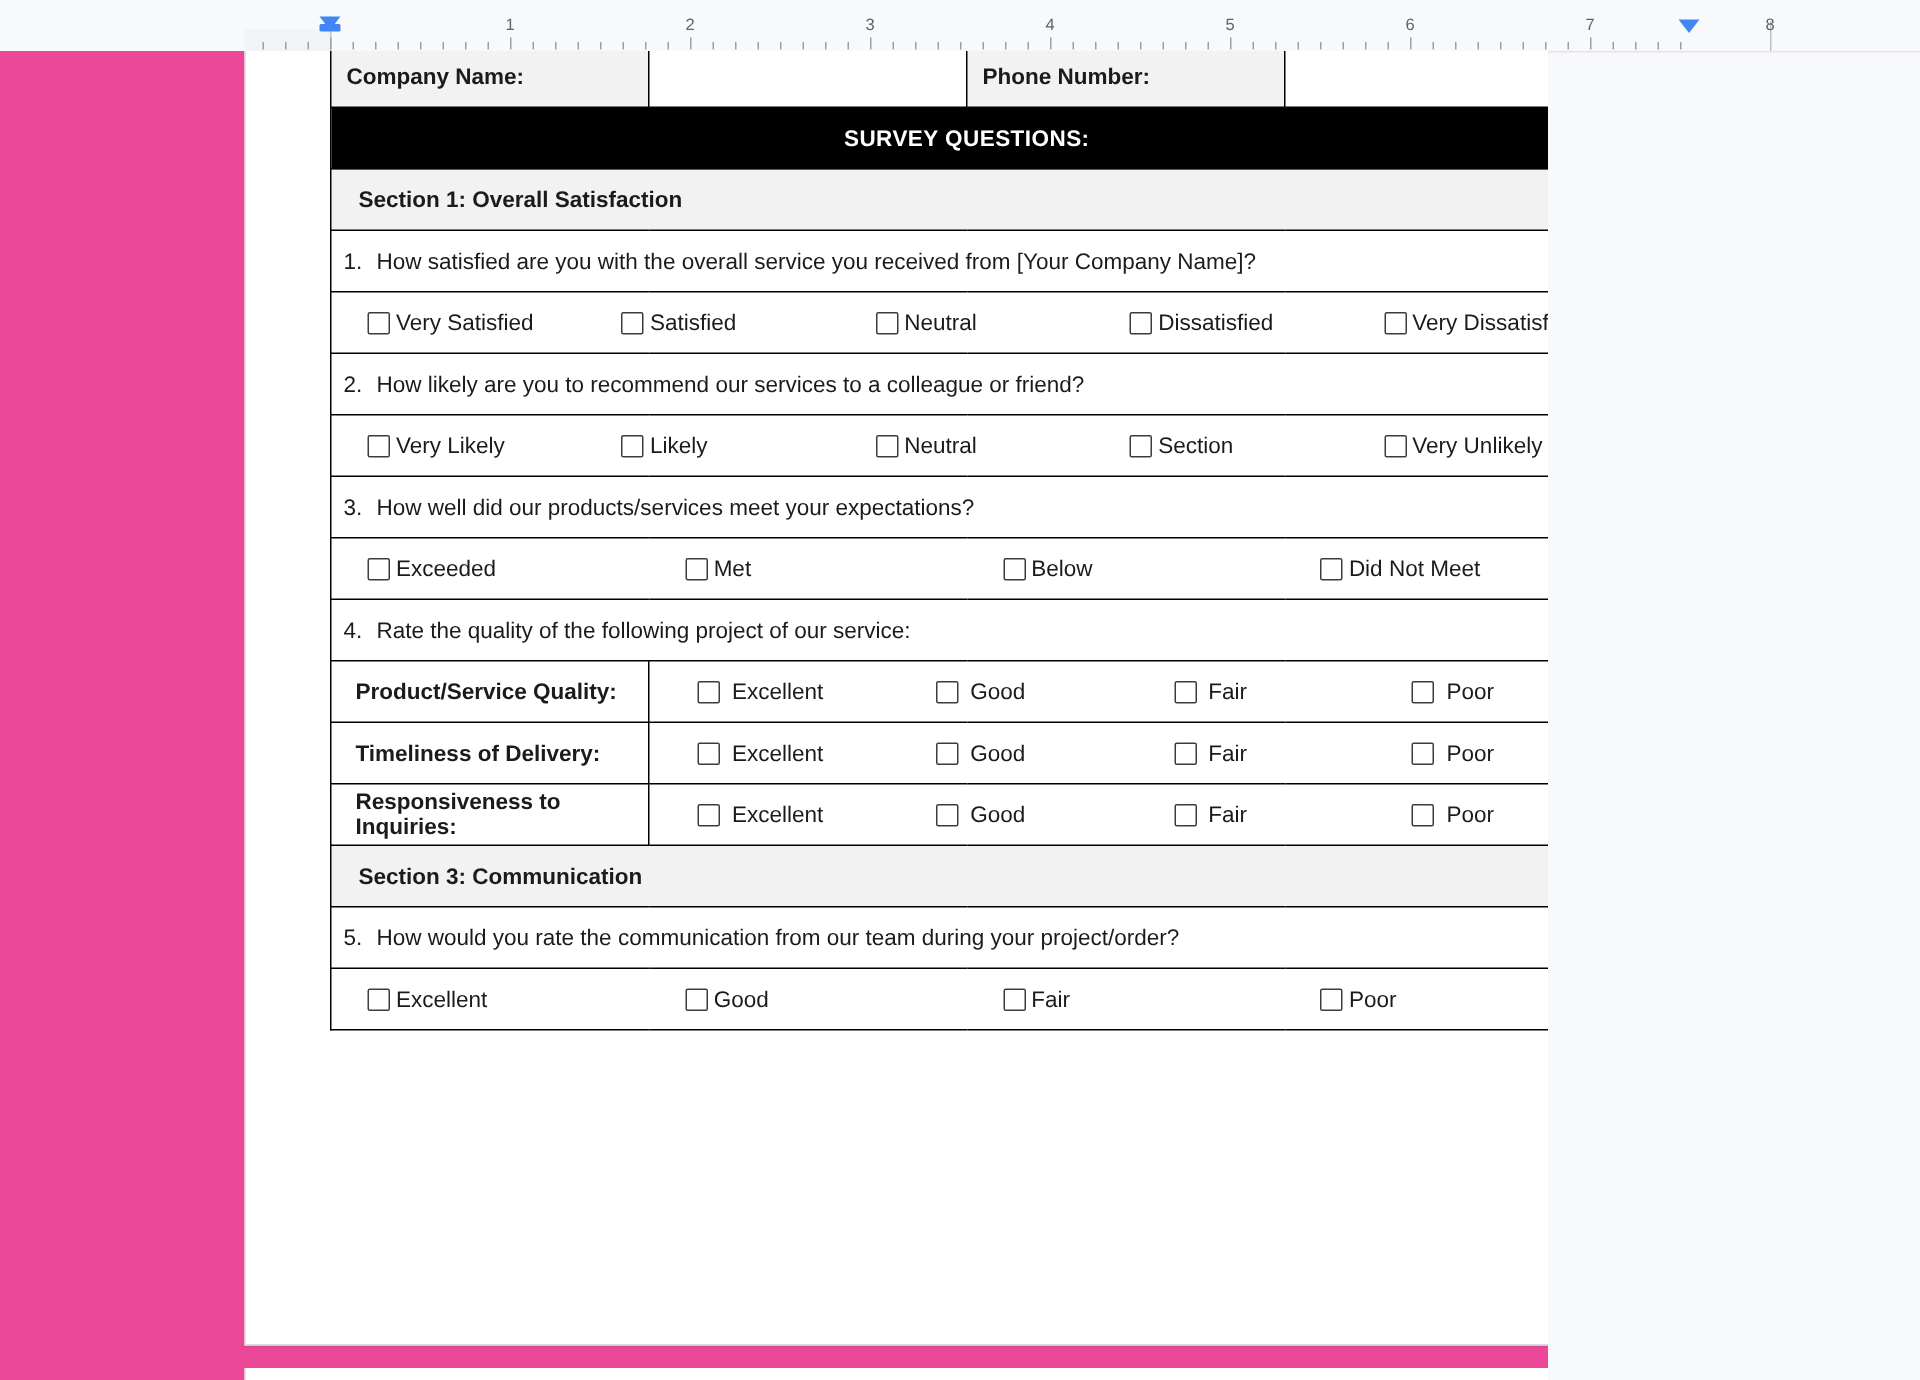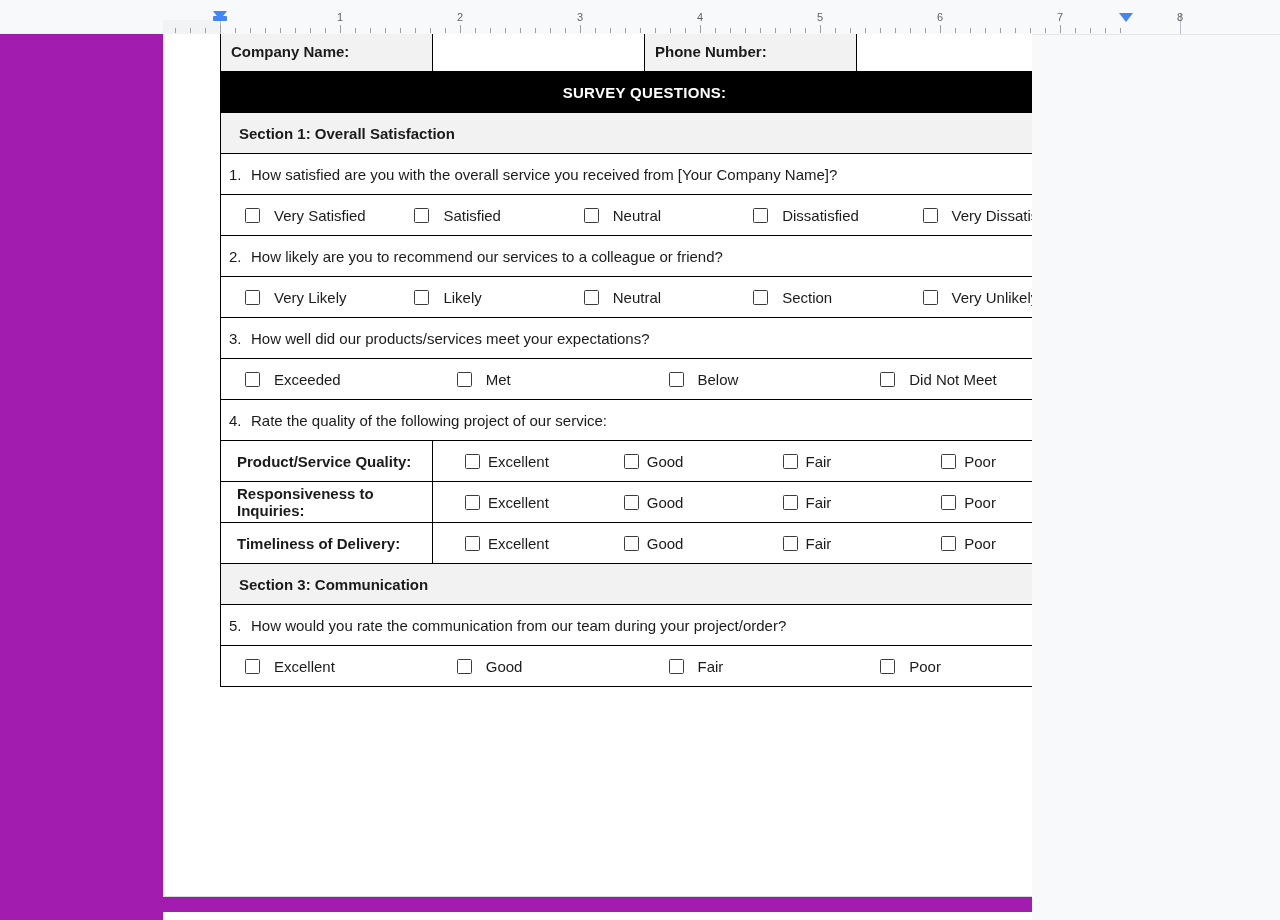--- a/index.html
+++ b/index.html
@@ -93,21 +93,21 @@
     border-radius: 1px;
   }
 
   
   .canvas {
     position: absolute;
     left: 0;
     top: 34px;
     width: 1032px;
     height: 886px;
-    background: #a21caf;
+    background: #ec4899;
     overflow: hidden;
   }
 
   .page {
     position: absolute;
     left: 163px;
     top: 0px;
     width: 960px;
     height: 863px;
     background: #ffffff;
@@ -181,21 +181,21 @@
   .opt-row {
     display: flex;
     width: 100%;
     align-items: center;
     height: 39px;
   }
   .opt {
     display: flex;
     align-items: center;
     justify-content: flex-start;
-    gap: 14px;
+    gap: 4px;
     font-size: 15px;
     color: #1b1b1b;
     padding-left: 24px;
     box-sizing: border-box;
   }
   .opt.five  { width: 20%; }
   .opt.four  { width: 25%; }
 
   .checkbox {
     display: inline-block;
@@ -444,20 +444,43 @@
                     <span>Fair</span>
                   </div>
                   <div class="aspect-opt">
                     <span class="checkbox"></span>
                     <span>Poor</span>
                   </div>
                 </div>
               </td>
             </tr>
             <tr>
+              <td class="aspect-label" colspan="1" style="width: 262px;">Timeliness of Delivery:</td>
+              <td class="aspect-opts" colspan="3">
+                <div class="aspect-row">
+                  <div class="aspect-opt">
+                    <span class="checkbox"></span>
+                    <span>Excellent</span>
+                  </div>
+                  <div class="aspect-opt">
+                    <span class="checkbox"></span>
+                    <span>Good</span>
+                  </div>
+                  <div class="aspect-opt">
+                    <span class="checkbox"></span>
+                    <span>Fair</span>
+                  </div>
+                  <div class="aspect-opt">
+                    <span class="checkbox"></span>
+                    <span>Poor</span>
+                  </div>
+                </div>
+              </td>
+            </tr>
+            <tr>
               <td class="aspect-label" colspan="1" style="width: 262px;">Responsiveness to Inquiries:</td>
               <td class="aspect-opts" colspan="3">
                 <div class="aspect-row">
                   <div class="aspect-opt">
                     <span class="checkbox"></span>
                     <span>Excellent</span>
                   </div>
                   <div class="aspect-opt">
                     <span class="checkbox"></span>
                     <span>Good</span>
@@ -467,43 +490,20 @@
                     <span>Fair</span>
                   </div>
                   <div class="aspect-opt">
                     <span class="checkbox"></span>
                     <span>Poor</span>
                   </div>
                 </div>
               </td>
             </tr>
             <tr>
-              <td class="aspect-label" colspan="1" style="width: 262px;">Timeliness of Delivery:</td>
-              <td class="aspect-opts" colspan="3">
-                <div class="aspect-row">
-                  <div class="aspect-opt">
-                    <span class="checkbox"></span>
-                    <span>Excellent</span>
-                  </div>
-                  <div class="aspect-opt">
-                    <span class="checkbox"></span>
-                    <span>Good</span>
-                  </div>
-                  <div class="aspect-opt">
-                    <span class="checkbox"></span>
-                    <span>Fair</span>
-                  </div>
-                  <div class="aspect-opt">
-                    <span class="checkbox"></span>
-                    <span>Poor</span>
-                  </div>
-                </div>
-              </td>
-            </tr>
-            <tr>
               <td class="section" colspan="4">Section 3: Communication</td>
             </tr>
             <tr>
               <td class="question" colspan="4"><span class="qnum">5.</span><span>How would you rate the communication from our team during your project/order?</span></td>
             </tr>
             <tr>
               <td class="options" colspan="4">
                 <div class="opt-row">
                   <div class="opt four">
                     <span class="checkbox"></span>

